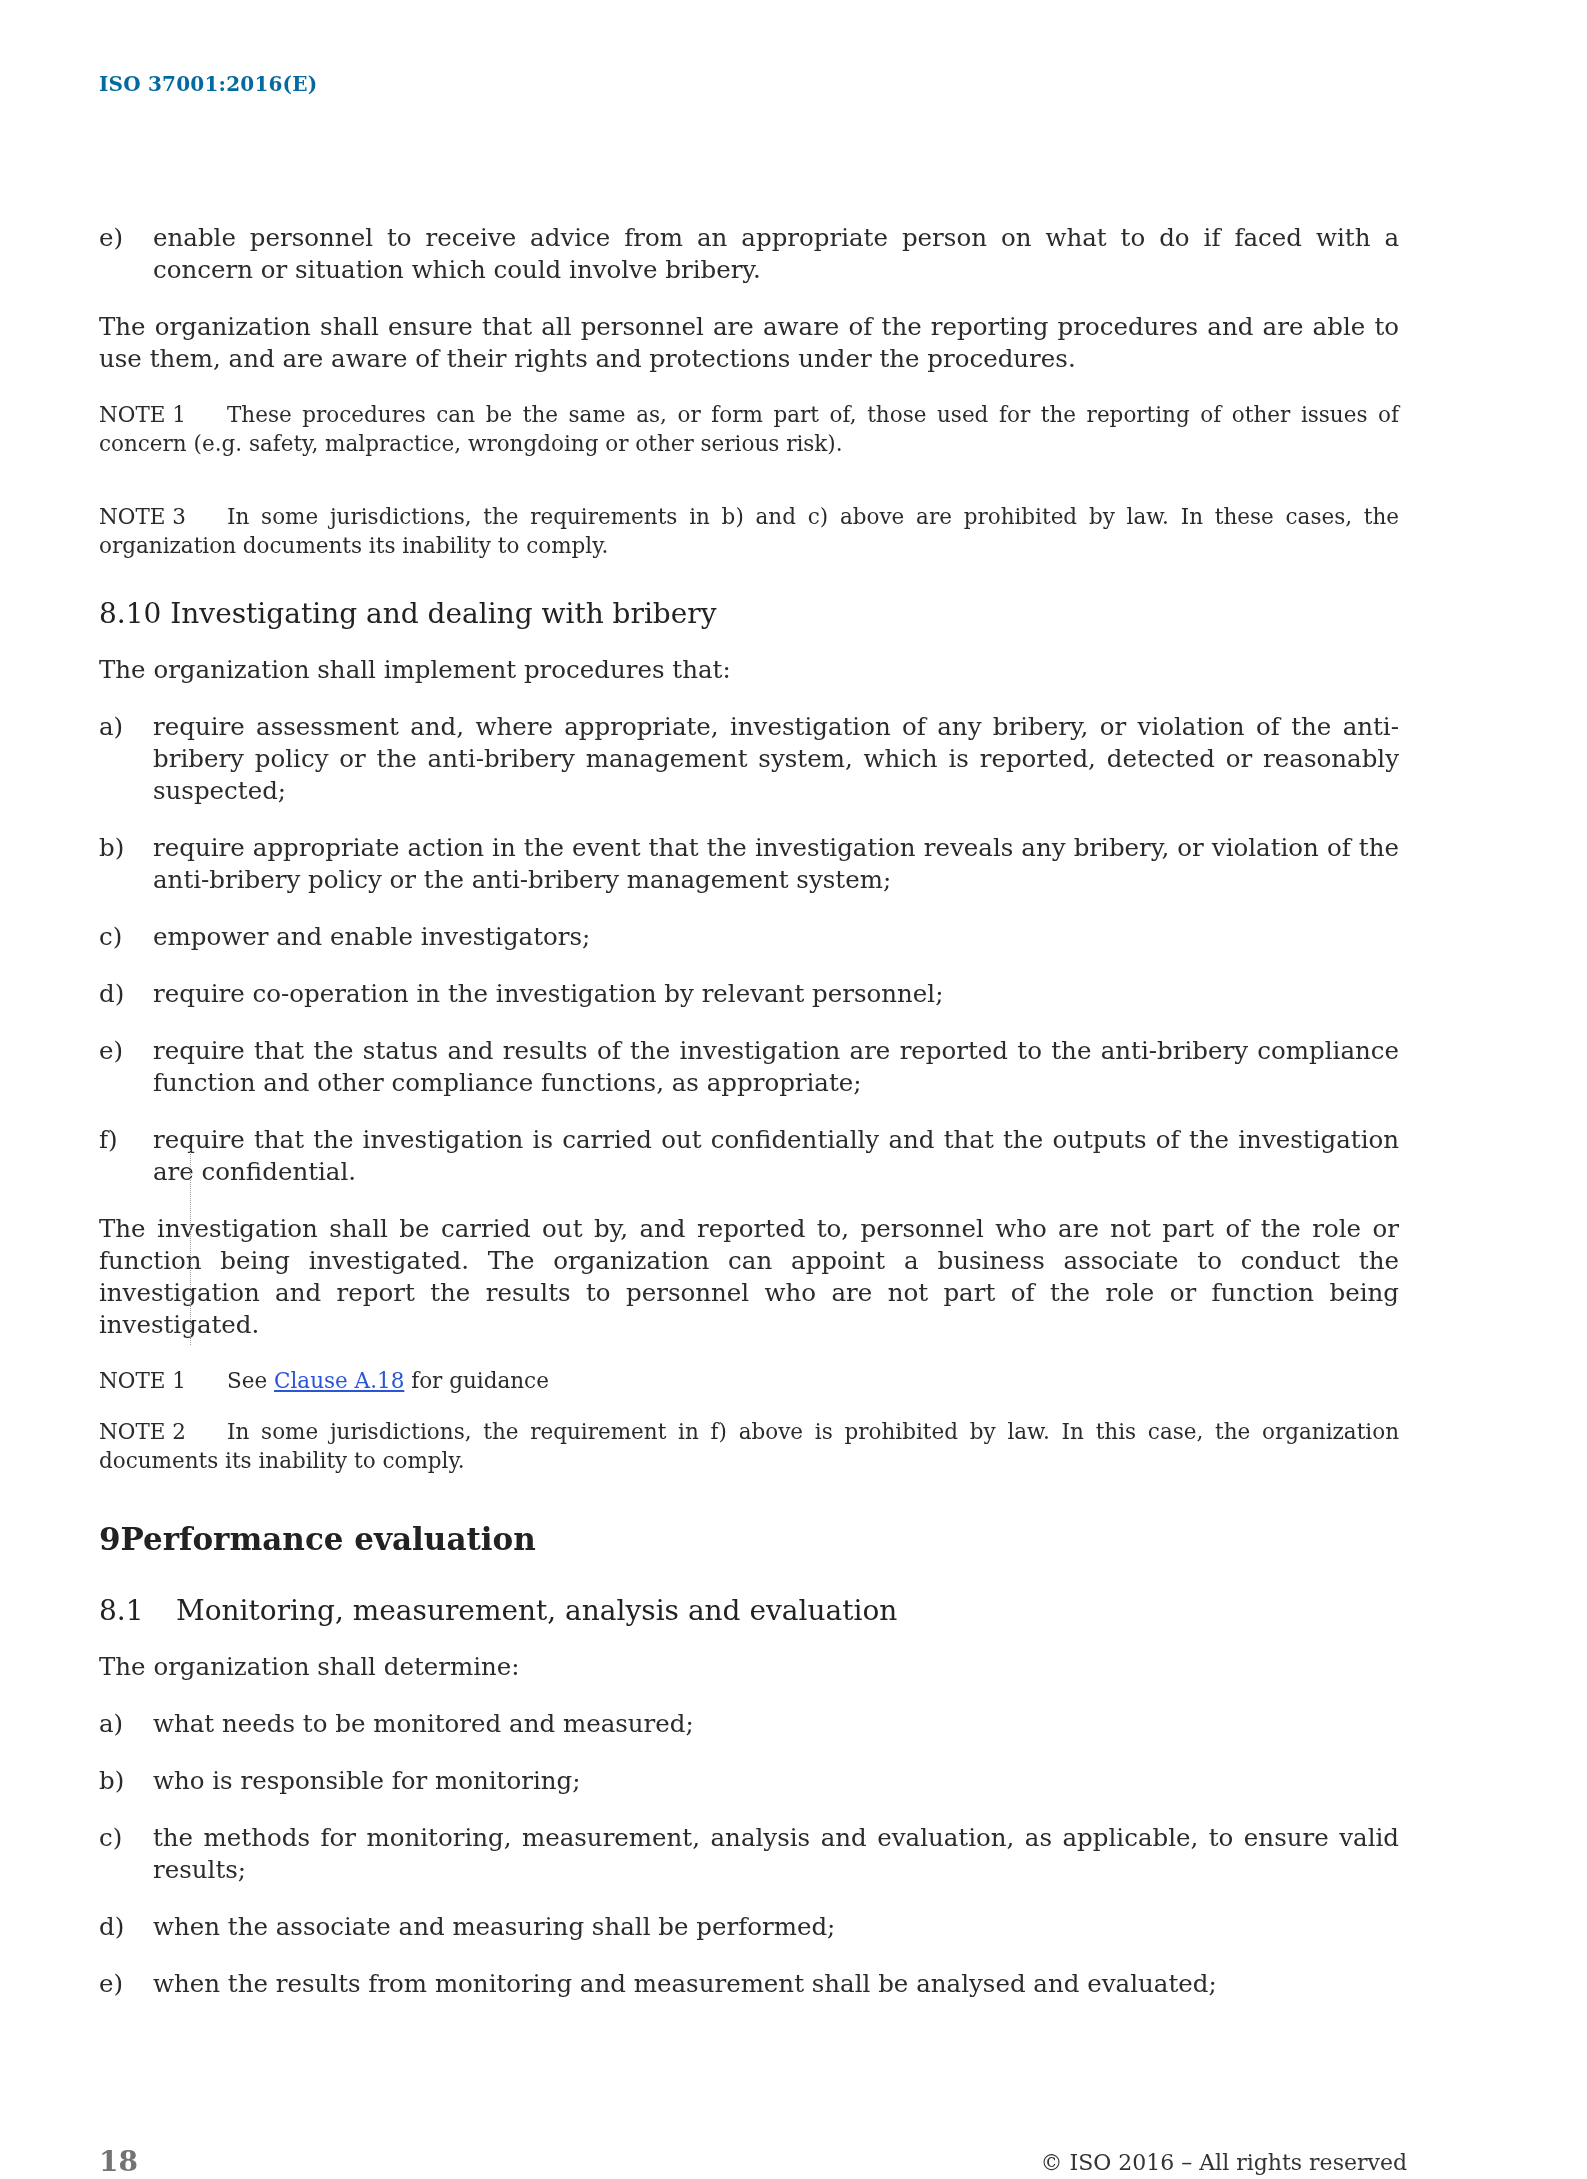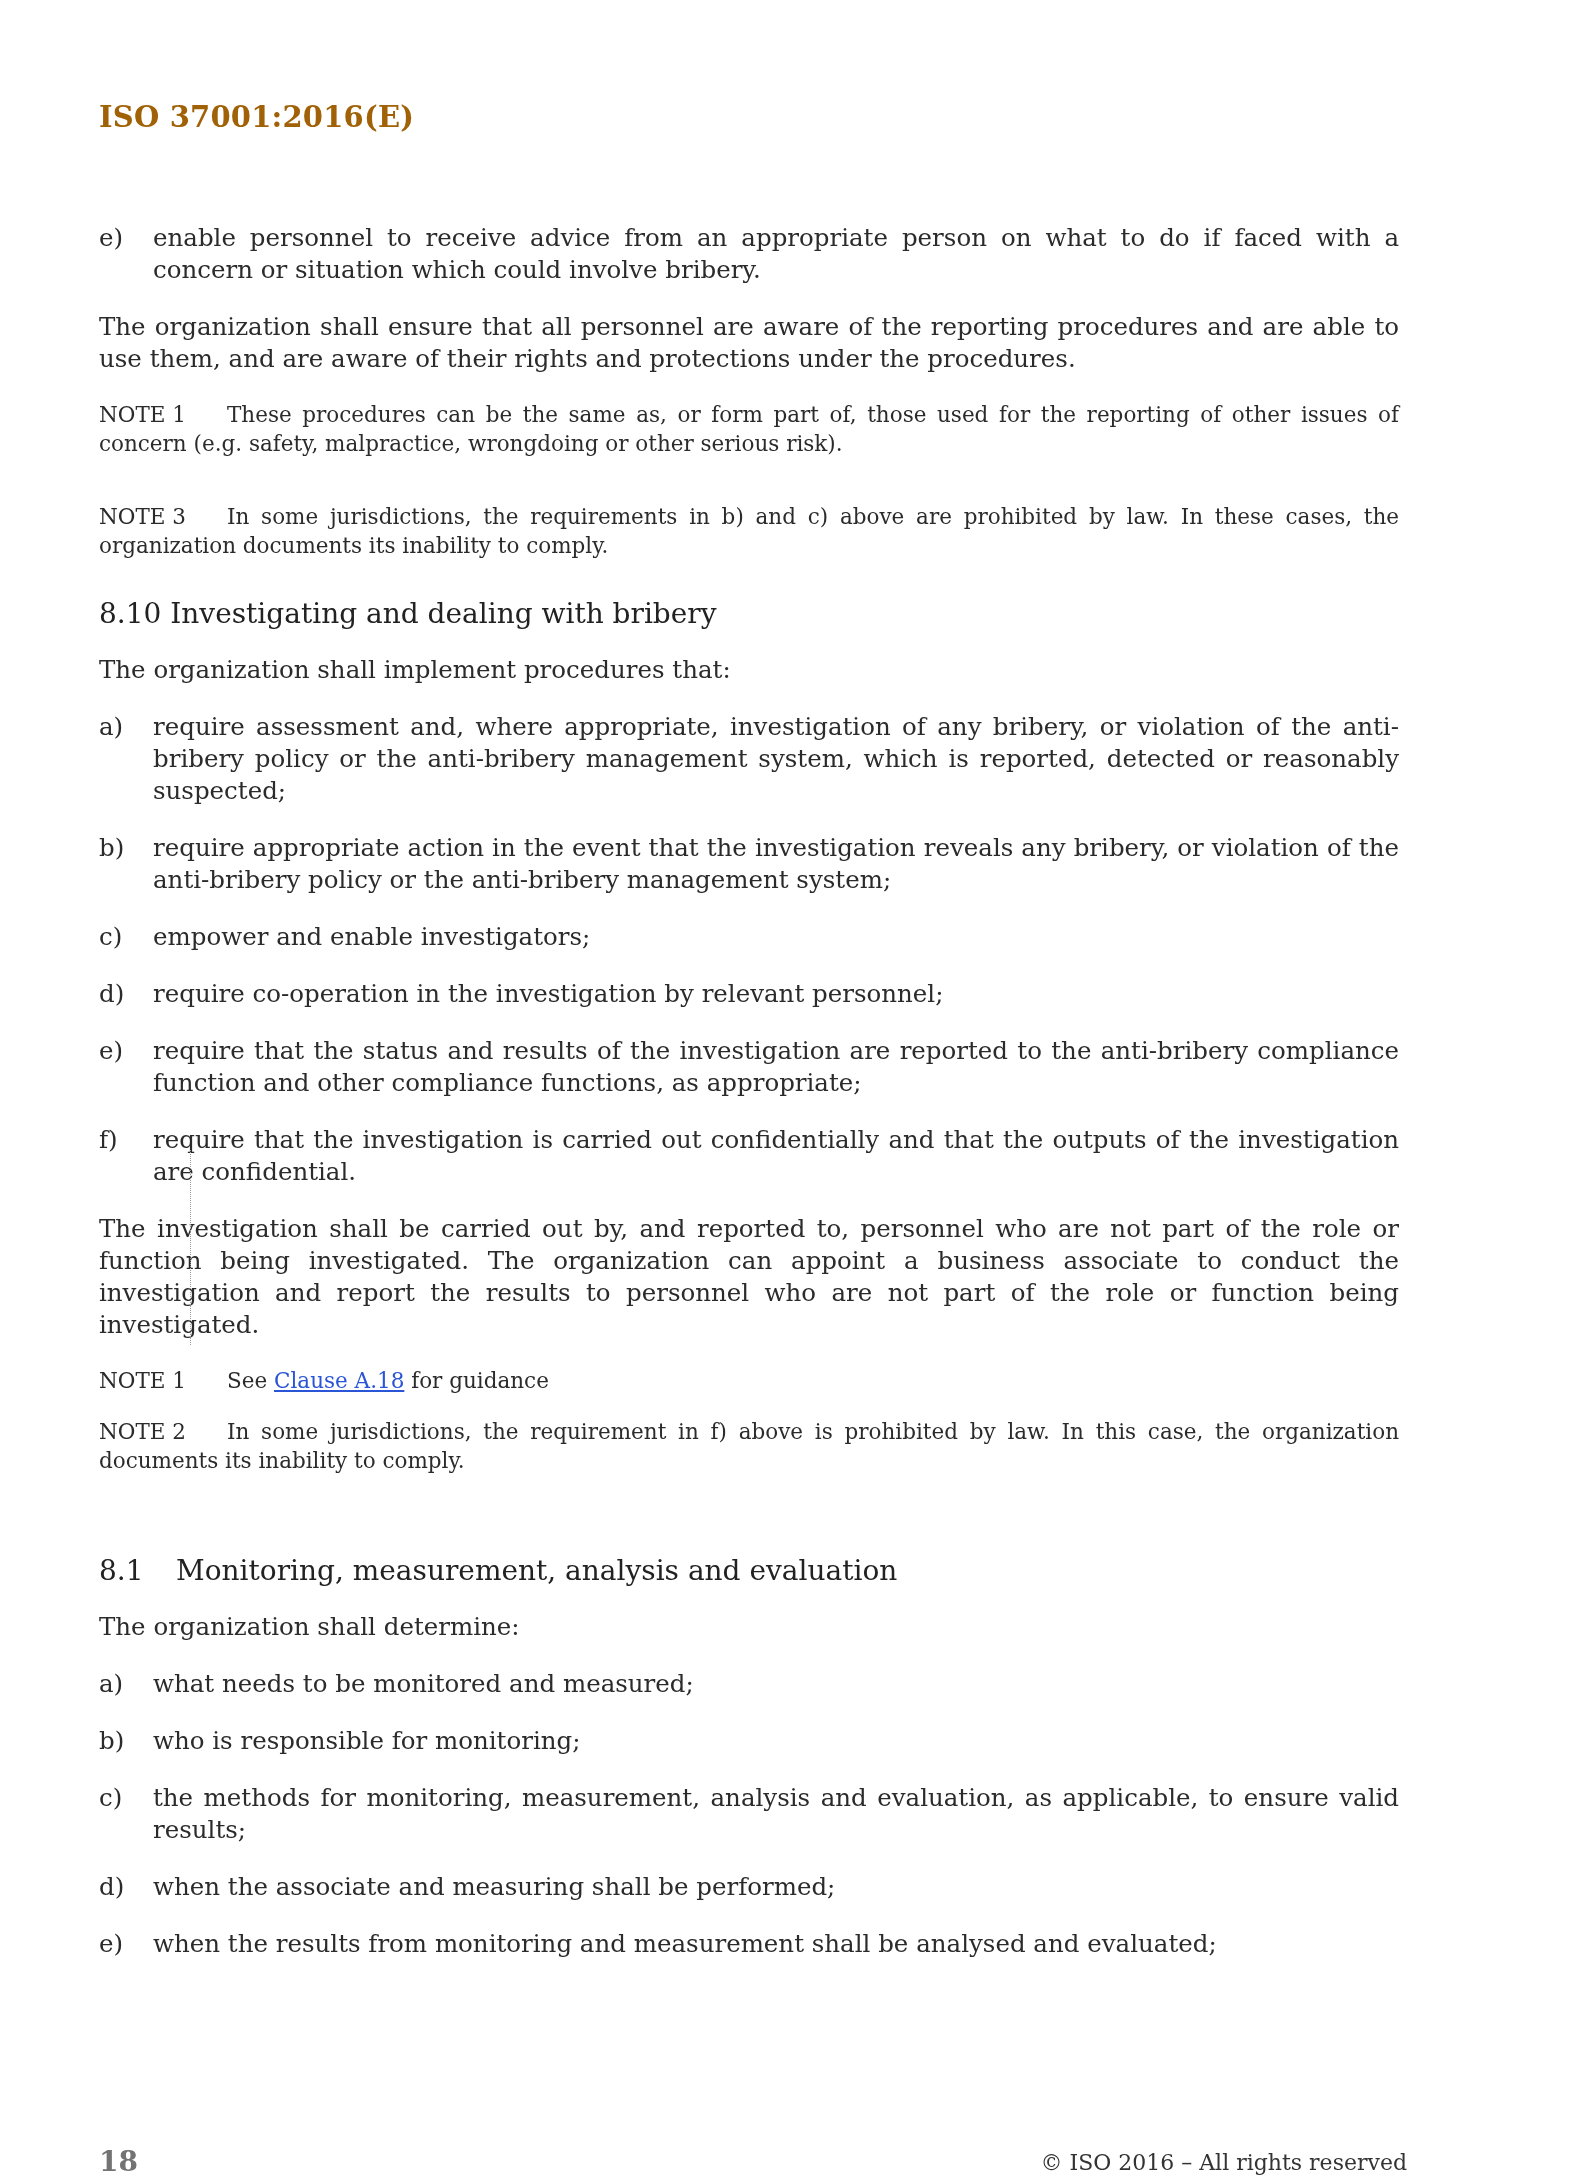--- a/index.html
+++ b/index.html
@@ -1,20 +1,20 @@
 <!DOCTYPE html>
 <html><head>
 <meta charset="utf-8">
 <style>
   html, body { margin: 0; padding: 0; background: #ffffff; }
   body { width: 1587px; height: 2179px; position: relative; overflow: hidden;
          font-family: "DejaVu Serif", "Liberation Serif", serif; color: #2b2b2b; }
   .page { position: absolute; left: 0; top: 0; width: 1587px; height: 2179px; }
-  .hdr { position: absolute; left: 99px; top: 100px; font-family: "DejaVu Serif", serif;
-         font-weight: bold; font-size: 29px; color: #a16207; letter-spacing: 0.2px; }
+  .hdr { position: absolute; left: 99px; top: 72px; font-family: "DejaVu Serif", serif;
+         font-weight: bold; font-size: 20px; color: #0369a1; letter-spacing: 0.2px; }
   .content { position: absolute; left: 99px; top: 222px; width: 1300px; }
   .p { font-size: 24.5px; line-height: 32px; margin: 0; text-align: justify; }
   .note { font-size: 21.5px; line-height: 29px; margin: 0; text-align: justify; }
   .note .lbl { display: inline-block; width: 128px; }
   .li { position: relative; padding-left: 54px; font-size: 24.5px; line-height: 32px; text-align: justify; }
   .li .mk { position: absolute; left: 0; top: 0; }
   .h2 { font-weight: normal; font-size: 28px; line-height: 36px; margin: 0; color: #222; }
   .h1 { font-weight: bold; font-size: 31px; line-height: 40px; margin: 0; color: #222; }
   .h2 .num { display: inline-block; }
   .link { color: #2a55d6; text-decoration: underline; }
@@ -65,20 +65,21 @@
       <div class="li"><span class="mk">f)</span><span>require that the investigation is carried out confidentially and that the outputs of the investigation are confidential.</span></div>
     </div>
     <div class="gap-m"></div>
     <p class="p">The investigation shall be carried out by, and reported to, personnel who are not part of the role or function being investigated. The organization can appoint a business associate to conduct the investigation and report the results to personnel who are not part of the role or function being investigated.</p>
     <div class="gap-m"></div>
     <p class="note"><span class="lbl">NOTE 1</span><span>See</span> <a class="link" href="#">Clause A.18</a> <span>for guidance</span></p>
     <div class="gap-s"></div>
     <p class="note"><span class="lbl">NOTE 2</span><span>In some jurisdictions, the requirement in f) above is prohibited by law. In this case, the organization documents its inability to comply.</span></p>
     <div style="height:44px"></div>
 
+    <h1 class="h1"><span class="num" style="width:54px">9</span><span>Performance evaluation</span></h1>
     <div style="height:34px"></div>
     <h2 class="h2"><span class="num" style="width:77px">8.1</span><span>Monitoring, measurement, analysis and evaluation</span></h2>
     <div class="gap-s"></div>
     <p class="p">The organization shall determine:</p>
     <div class="gap-m"></div>
     <div>
       <div class="li"><span class="mk">a)</span><span>what needs to be monitored and measured;</span></div>
       <div class="gap-m"></div>
       <div class="li"><span class="mk">b)</span><span>who is responsible for monitoring;</span></div>
       <div class="gap-m"></div>

